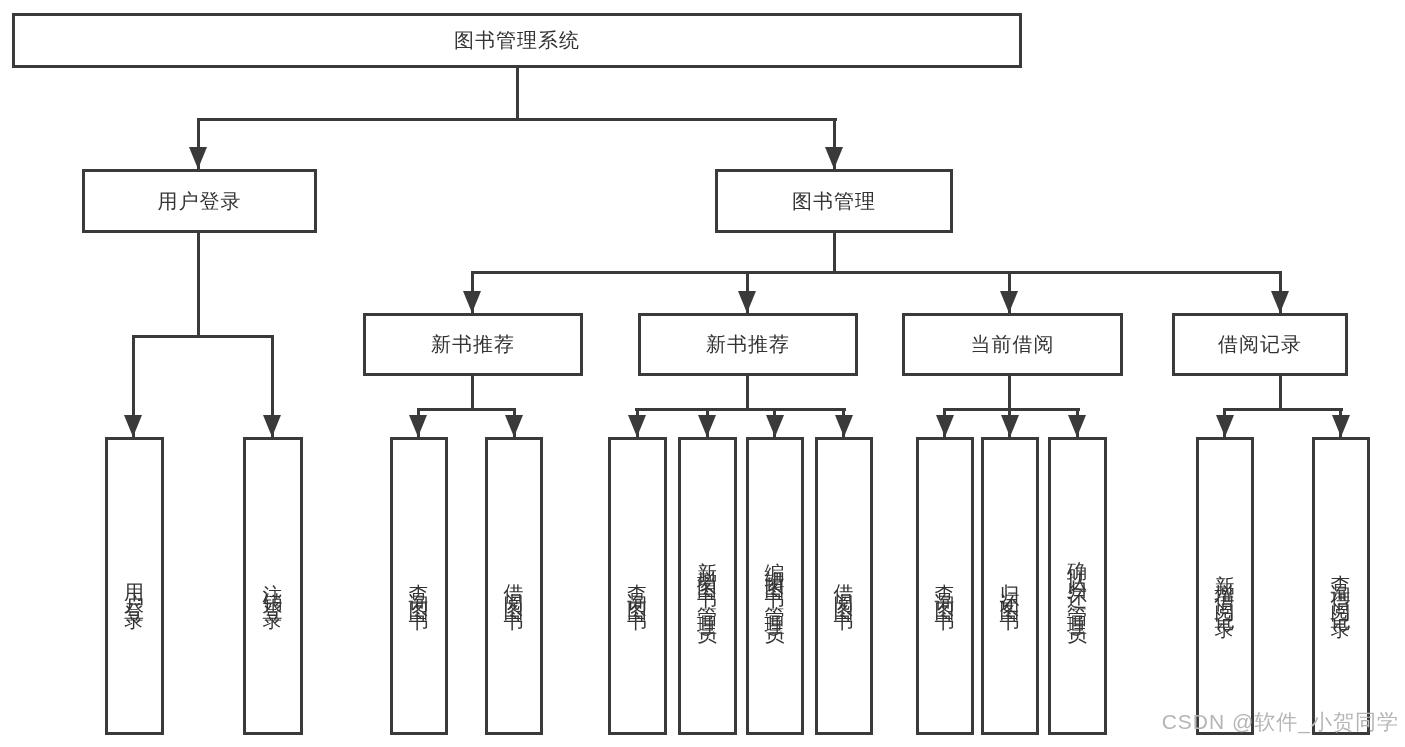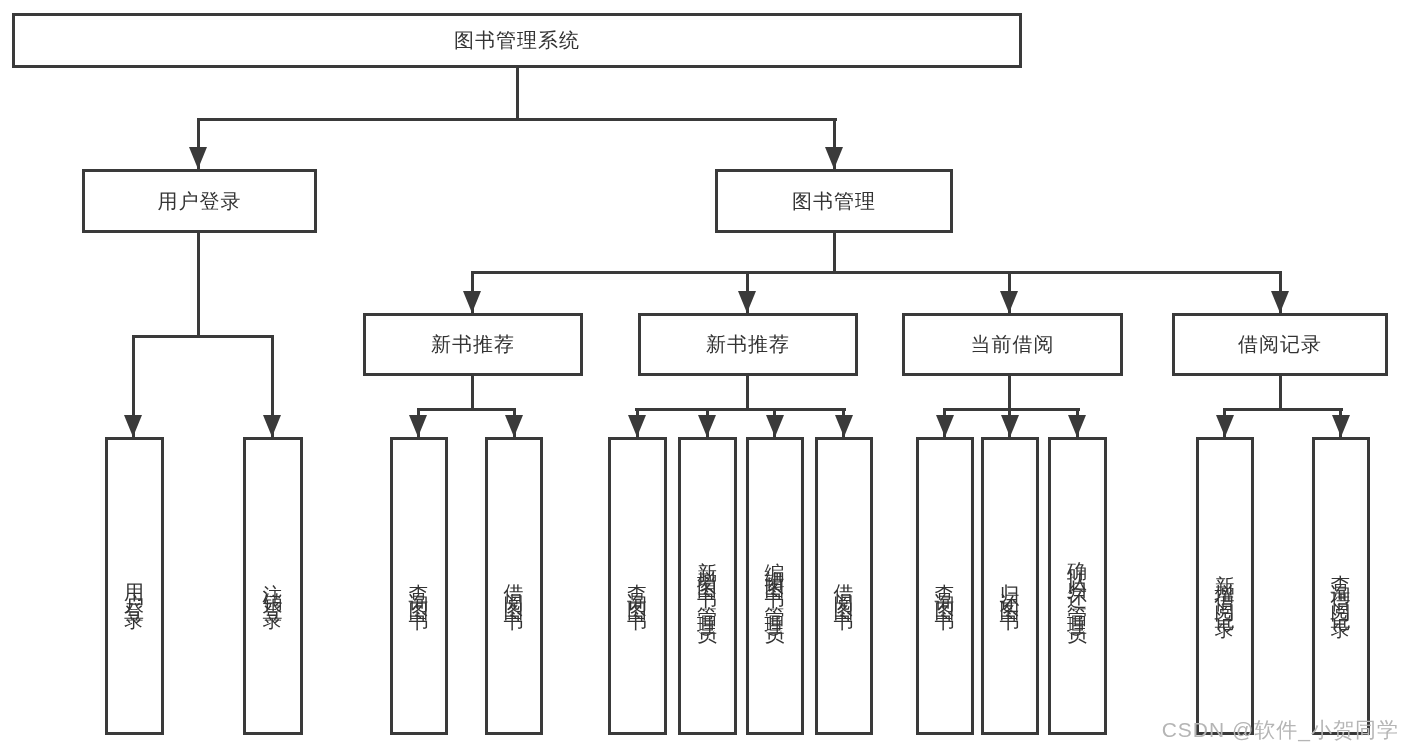--- a/index.html
+++ b/index.html
@@ -22,21 +22,21 @@
     writing-mode:vertical-rl;text-orientation:mixed;
     font-size:20px;letter-spacing:9px;line-height:1.1;white-space:normal;
   }
   .ln{position:absolute;background:var(--line-color);}
   .ah{
     position:absolute;width:0;height:0;
     border-left:9px solid transparent;border-right:9px solid transparent;
     border-top:22px solid var(--line-color);
   }
   .watermark{
-    position:absolute;right:6px;bottom:3px;color:var(--watermark-color);
+    position:absolute;right:6px;bottom:11px;color:var(--watermark-color);
     font-size:21px;letter-spacing:1px;
   }
 </style>
 </head>
 <body>
 
 <div class="canvas">
 
   <div class="ln" style="left:516px;top:68px;width:3px;height:52px"></div>
   <div class="ln" style="left:197px;top:118px;width:640px;height:3px"></div>
@@ -110,21 +110,21 @@
 
   <div class="node" style="left:715px;top:169px;width:238px;height:64px">
     <span>图书管理</span>
   </div>
   <div class="node" style="left:638px;top:313px;width:220px;height:63px">
     <span>新书推荐</span>
   </div>
   <div class="node" style="left:902px;top:313px;width:221px;height:63px">
     <span>当前借阅</span>
   </div>
-  <div class="node" style="left:1172px;top:313px;width:216px;height:63px">
+  <div class="node" style="left:1172px;top:313px;width:176px;height:63px">
     <span>借阅记录</span>
   </div>
 
   <div class="node vnode" style="left:105px;top:437px;width:59px;height:298px">
     <span class="vtext">用户登录</span>
   </div>
   <div class="node vnode" style="left:243px;top:437px;width:60px;height:298px">
     <span class="vtext">注销登录</span>
   </div>
 

